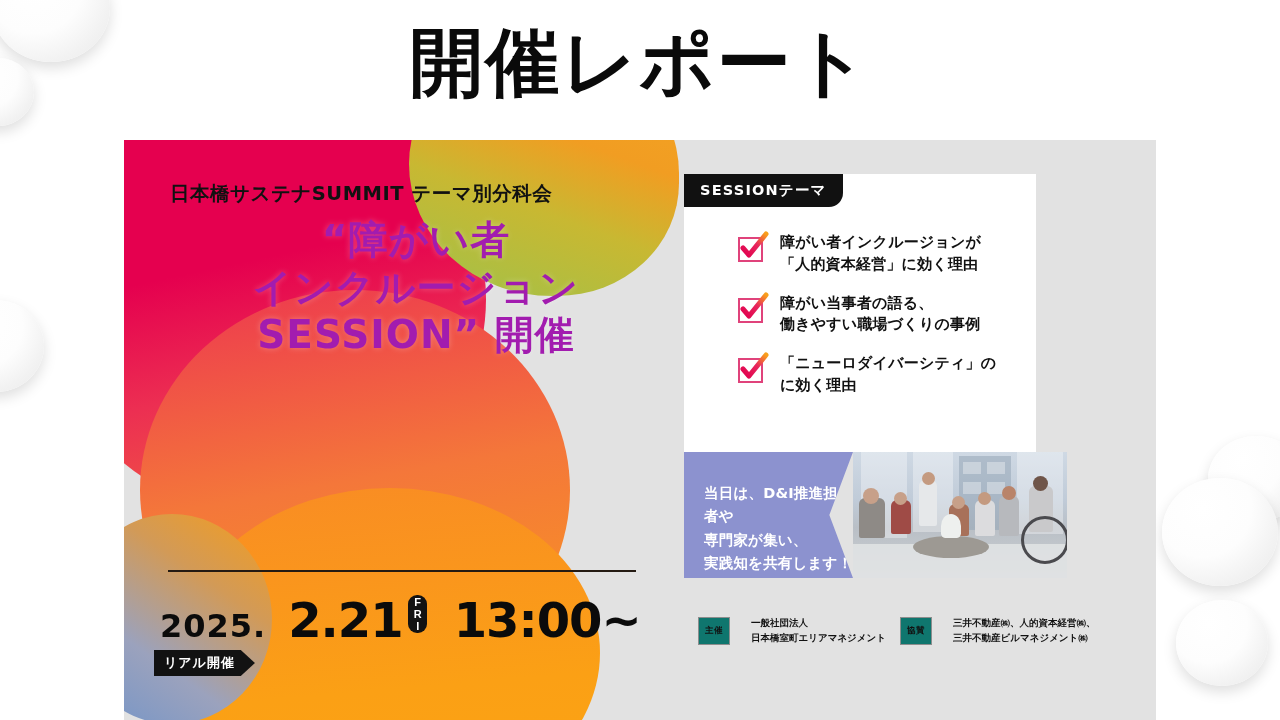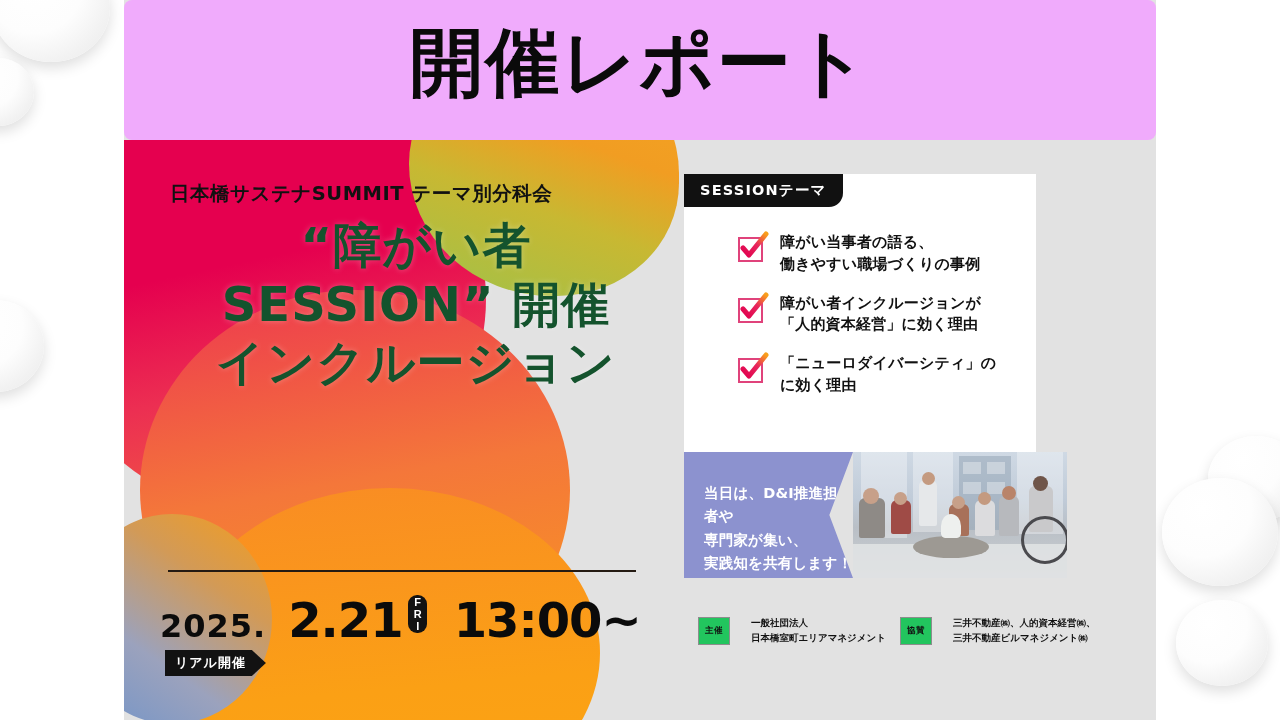--- a/index.html
+++ b/index.html
@@ -17,21 +17,21 @@
   }
   #bub-tl{left:-8px;top:-46px;width:118px;height:108px;}
   #bub-ml{left:-38px;top:58px;width:72px;height:68px;}
   #bub-bl{left:-52px;top:300px;width:96px;height:92px;}
   #bub-r1{left:1208px;top:436px;width:96px;height:86px;}
   #bub-r2{left:1162px;top:478px;width:116px;height:108px;}
   #bub-r3{left:1176px;top:600px;width:92px;height:86px;}
 
   
   .slide{position:absolute;left:124px;top:0;width:1032px;height:720px;background:#e2e2e2;overflow:hidden;}
-  .title-band{position:absolute;left:0;top:0;width:1032px;height:140px;background:#f0abfc;border-radius:8px;}
+  .title-band{position:absolute;left:0;top:0;width:1032px;height:140px;background:#ffffff;}
   .title-band .title{
     position:absolute;left:0;top:18px;width:1032px;text-align:center;
     font-size:74px;font-weight:700;color:#0a0a0a;letter-spacing:2px;
     font-family:"DejaVu Sans","Liberation Sans",sans-serif;
     line-height:1.2;
   }
 
   
   .poster{position:absolute;left:0;top:140px;width:560px;height:580px;overflow:hidden;}
   .blob{position:absolute;}
@@ -57,21 +57,21 @@
     background:linear-gradient(35deg,#6f93c9 0%,#9ba2bd 35%,#d29a57 68%,#f59d1c 100%);
   }
 
   .kicker{
     position:absolute;left:46px;top:40px;width:500px;
     font-size:19.5px;font-weight:700;color:#111;letter-spacing:.5px;
     font-family:"DejaVu Sans","Liberation Sans",sans-serif;white-space:nowrap;
   }
   .headline{
     position:absolute;left:28px;top:76px;width:528px;
-    font-size:48px;font-weight:700;color:#14532d;line-height:1.22;
+    font-size:39px;font-weight:700;color:#a21caf;line-height:1.22;
     letter-spacing:1px;text-align:center;
     font-family:"DejaVu Sans","Liberation Sans",sans-serif;
     text-shadow:0 0 6px rgba(255,255,255,.28);
   }
   .headline div{white-space:nowrap;}
   .rule{position:absolute;left:44px;top:430px;width:468px;height:2px;background:#241a12;}
   .datetime{
     position:absolute;left:36px;top:452px;width:520px;
     font-size:46px;font-weight:700;color:#0b0b0b;letter-spacing:-1px;
     font-family:"DejaVu Sans","Liberation Sans",sans-serif;white-space:nowrap;
@@ -79,21 +79,21 @@
   }
   .dt-year{font-size:32px;letter-spacing:1px;}
   .dt-main{font-size:48px;margin-left:22px;}
   .fri-badge{
     display:inline-block;width:19px;height:38px;background:#121212;border-radius:9px;
     color:#fff;font-size:11px;font-weight:700;letter-spacing:0;
     writing-mode:vertical-rl;text-orientation:upright;
     text-align:center;line-height:19px;margin:0 5px;position:relative;top:-4px;
     font-family:"Liberation Sans",sans-serif;
   }
-  .venue{position:absolute;left:41px;top:510px;display:flex;align-items:center;white-space:nowrap;}
+  .venue{position:absolute;left:30px;top:510px;display:flex;align-items:center;white-space:nowrap;}
   .real-tag{
     background:#121212;color:#fff;font-size:13px;font-weight:700;
     padding:4px 20px 4px 10px;letter-spacing:1px;
     clip-path:polygon(0 0,86% 0,100% 50%,86% 100%,0 100%);
     font-family:"DejaVu Sans","Liberation Sans",sans-serif;
   }
   .venue-text{
     margin-left:12px;font-size:20px;font-weight:700;color:#0b0b0b;letter-spacing:.3px;
     font-family:"DejaVu Sans","Liberation Sans",sans-serif;
   }
@@ -134,21 +134,21 @@
   .pwin{position:absolute;background:rgba(255,255,255,.34);}
   .pbld{position:absolute;background:rgba(150,165,182,.55);}
   .pfig{position:absolute;border-radius:6px 6px 2px 2px;}
   .ptable{position:absolute;background:#9d9993;border-radius:50%;}
   .pfloor{position:absolute;left:0;bottom:0;width:214px;height:34px;background:rgba(226,228,229,.85);}
 
   
   .sponsors{position:absolute;left:560px;top:598px;width:428px;height:66px;display:flex;align-items:center;}
   .sp-group{display:flex;align-items:center;margin-left:14px;}
   .sp-chip{
-    border:1px solid #8d8d8d;background:#22c55e;color:#111;
+    border:1px solid #8d8d8d;background:#0f766e;color:#111;
     font-size:8.5px;font-weight:700;padding:7px 6px;letter-spacing:.5px;
     font-family:"DejaVu Sans","Liberation Sans",sans-serif;white-space:nowrap;
   }
   .sp-text{
     margin-left:21px;font-size:9.5px;font-weight:700;color:#111;line-height:1.55;
     font-family:"DejaVu Sans","Liberation Sans",sans-serif;white-space:nowrap;
   }
 </style>
 </head>
 <body>
@@ -170,72 +170,72 @@
     <div class="blob" id="blob-top"></div>
     <div class="blob" id="blob-orange-top"></div>
     <div class="blob" id="blob-mid"></div>
     <div class="blob" id="blob-bottom"></div>
     <div class="blob" id="blob-blue"></div>
 
     <div class="kicker">日本橋サステナSUMMIT テーマ別分科会</div>
 
     <div class="headline">
       <div>“障がい者</div>
+      <div>インクルージョン</div>
       <div>SESSION” 開催</div>
-      <div>インクルージョン</div>
     </div>
 
     <div class="rule"></div>
 
     <div class="datetime">
       <span class="dt-year">2025.</span>
       <span class="dt-main">2.21</span>
       <span class="fri-badge">FRI</span>
       <span class="dt-main">13:00~</span>
     </div>
 
     <div class="venue">
       <span class="real-tag">リアル開催</span>
     </div>
   </div>
 
   <div class="card">
     <div class="sess-badge">SESSIONテーマ</div>
     <div class="themes">
-
-      <div class="theme-row">
-        <span class="chk">
-          <span class="box"></span>
-          <svg width="34" height="34" viewBox="0 0 34 34">
-            <path d="M6 18 L12 25 L29 4" fill="none" stroke="url(#g1)" stroke-width="5" stroke-linecap="round" stroke-linejoin="round"></path>
-          </svg>
-        </span>
-        <span class="theme-txt">
-          <span>障がい当事者の語る、</span><br>
-          <span>働きやすい職場づくりの事例</span>
-        </span>
-      </div>
 
       <div class="theme-row">
         <span class="chk">
           <span class="box"></span>
           <svg width="34" height="34" viewBox="0 0 34 34">
             <defs>
                 <linearGradient id="g1" x1="0" y1="1" x2="1" y2="0">
               <stop offset="0%" stop-color="#e0004f"></stop>
                   <stop offset="55%" stop-color="#e8265c"></stop>
               <stop offset="100%" stop-color="#f9a01b"></stop>
                 </linearGradient>
               </defs>
             <path d="M6 18 L12 25 L29 4" fill="none" stroke="url(#g1)" stroke-width="5" stroke-linecap="round" stroke-linejoin="round"></path>
           </svg>
         </span>
         <span class="theme-txt">
           <span>障がい者インクルージョンが</span><br>
           <span>「人的資本経営」に効く理由</span>
+        </span>
+      </div>
+
+      <div class="theme-row">
+        <span class="chk">
+          <span class="box"></span>
+          <svg width="34" height="34" viewBox="0 0 34 34">
+            <path d="M6 18 L12 25 L29 4" fill="none" stroke="url(#g1)" stroke-width="5" stroke-linecap="round" stroke-linejoin="round"></path>
+          </svg>
+        </span>
+        <span class="theme-txt">
+          <span>障がい当事者の語る、</span><br>
+          <span>働きやすい職場づくりの事例</span>
         </span>
       </div>
 
       <div class="theme-row">
         <span class="chk">
           <span class="box"></span>
           <svg width="34" height="34" viewBox="0 0 34 34">
             <path d="M6 18 L12 25 L29 4" fill="none" stroke="url(#g1)" stroke-width="5" stroke-linecap="round" stroke-linejoin="round"></path>
           </svg>
         </span>

